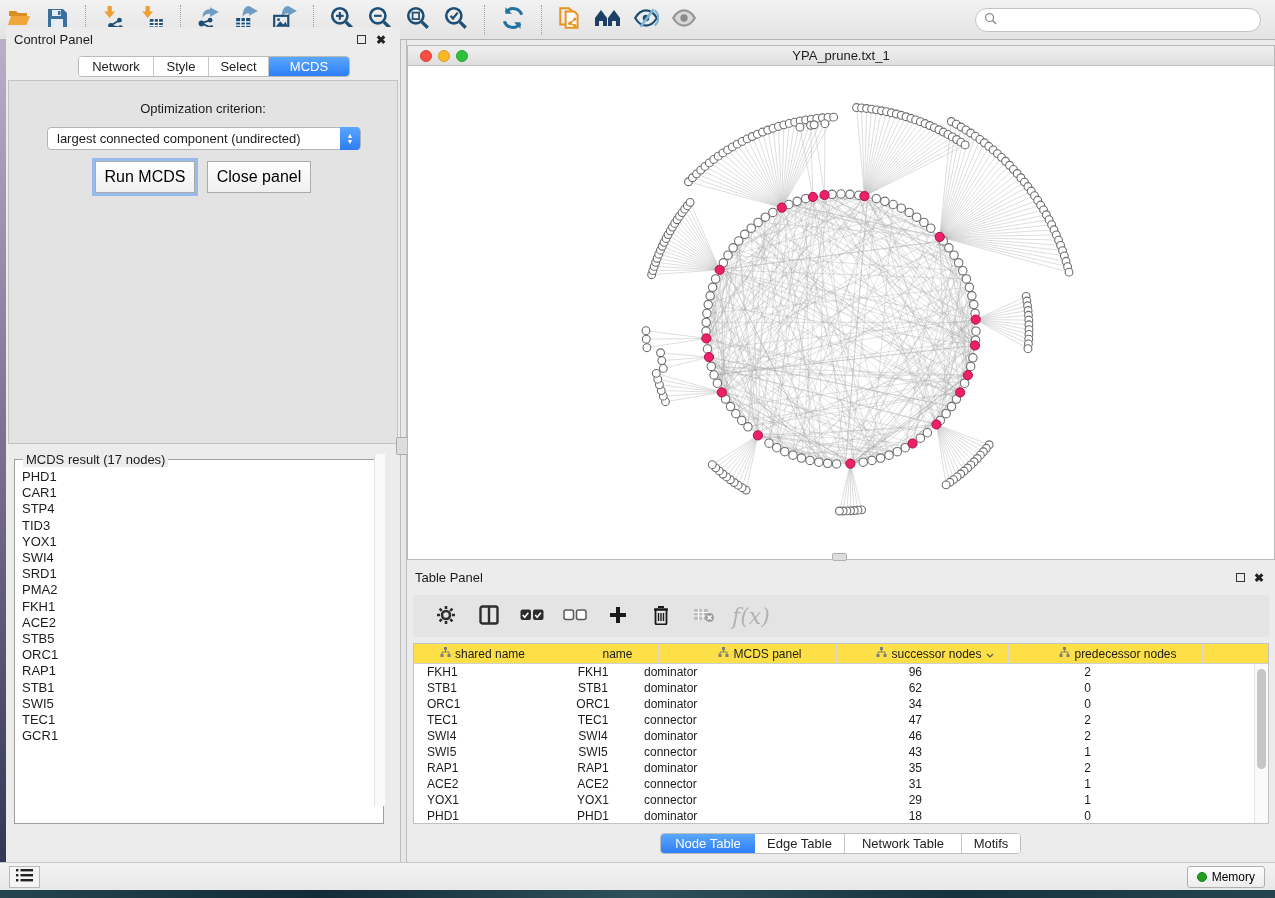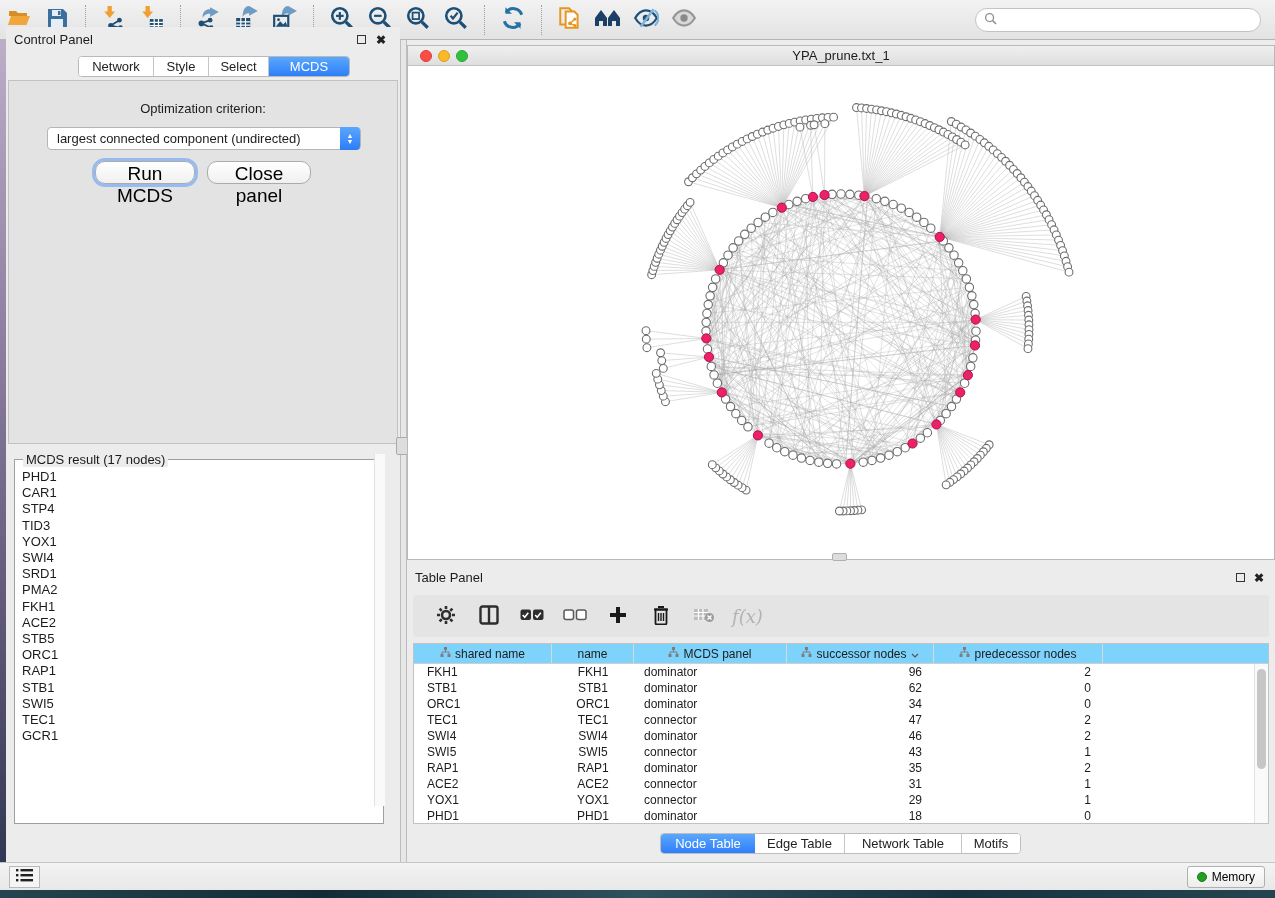--- a/index.html
+++ b/index.html
@@ -36,22 +36,22 @@
   .seg:last-child{border-right:none;}
   .seg.active{background:linear-gradient(#5aa8fd,#2e7ef8);color:#fff;border-right:none;}
   #cp-content{left:2px;top:53px;width:390px;height:364px;background:#e3e3e3;border:1px solid #c2c2c2;}
   #opt-label{width:100%;text-align:center;margin-top:20px;font-size:13px;}
   #criterion-select{position:absolute;left:38px;top:46px;width:314px;height:23px;background:#fff;
     border:1px solid #b5b5b5;border-radius:4px;font-size:13px;display:flex;align-items:center;
     padding-left:9px;}
   #criterion-stepper{position:absolute;right:0;top:-1px;width:20px;height:23px;border-radius:0 4px 4px 0;
     background:linear-gradient(#59a7fd,#2d7df7);color:#fff;display:flex;flex-direction:column;
     align-items:center;justify-content:center;font-size:7px;line-height:6px;}
-  .cp-btn{position:absolute;top:80px;height:23px;background:linear-gradient(#ffffff,#f0f0f0);
-    border:1px solid #ababab;border-radius:10px;font-size:19px;font-family:"Liberation Sans",sans-serif;}
+  .cp-btn{position:absolute;top:80px;height:32px;background:linear-gradient(#ffffff,#f0f0f0);
+    border:1px solid #ababab;border-radius:0;font-size:16px;font-family:"Liberation Sans",sans-serif;}
   #run-btn{left:86px;width:100px;box-shadow:0 0 0 3px rgba(90,155,250,.55);}
   #close-btn{left:198px;width:104px;}
   #mcds-group{left:4px;top:421px;width:378px;height:372px;}
   #mcds-group fieldset{border:1px solid #9f9f9f;margin:4px;padding:0;height:100%;background:#fff;}
   #mcds-group legend{font-size:13px;margin-left:8px;padding:0 3px;background:#ececec;}
   #mcds-list{list-style:none;margin:0;padding:2px 0 0 7px;font-size:13px;line-height:16.2px;
     height:348px;overflow:hidden;position:relative;}
   #mcds-scroll{position:absolute;right:3px;top:6px;width:11px;height:352px;background:#fafafa;
     border-left:1px solid #e2e2e2;}
 
@@ -71,23 +71,23 @@
   .fanedge{stroke:#bbb;stroke-width:.7;opacity:.7;}
   .wnode{fill:#fff;stroke:#6e6e6e;stroke-width:1.1;}
   .pnode{stroke:#b01050;stroke-width:1;}
 
   
   #table-panel{left:407px;top:565px;width:868px;height:297px;background:#ececec;}
   #tp-toolbar{left:6px;top:30px;width:856px;height:42px;background:#e4e4e4;border-radius:3px;
     display:flex;align-items:center;padding-left:18px;}
   .tp-btn{border:none;background:transparent;margin-right:13px;display:flex;align-items:center;
     justify-content:center;width:30px;height:32px;padding:0;}
-  #fx-label{font-family:"DejaVu Serif",serif;font-style:italic;font-size:18px;color:#b2b2b2;}
+  #fx-label{font-family:"DejaVu Serif",serif;font-style:italic;font-size:22px;color:#b2b2b2;}
   #tbl{left:6px;top:78px;width:856px;height:181px;background:#fff;border:1px solid #c2c2c2;overflow:hidden;}
-  #tbl-head{display:flex;height:20px;background:#7dd3fc;border-bottom:1px solid #cfcfcf;}
+  #tbl-head{display:flex;height:20px;background:#fde047;border-bottom:1px solid #cfcfcf;gap:25px;}
   .th{display:flex;align-items:center;justify-content:center;gap:4px;font-size:12px;
     border-right:1px solid #d8d8d8;height:100%;}
   #tbl-body{font-size:12px;}
   .trow{display:flex;height:16px;line-height:16px;}
   .td{overflow:hidden;white-space:nowrap;}
   .c0{padding-left:13px;}
   .c1{text-align:center;}
   .c2{padding-left:10px;}
   .c3,.c4{text-align:right;padding-right:12px;}
   #tbl-scroll{position:absolute;right:0;top:20px;width:14px;height:160px;background:#fafafa;

